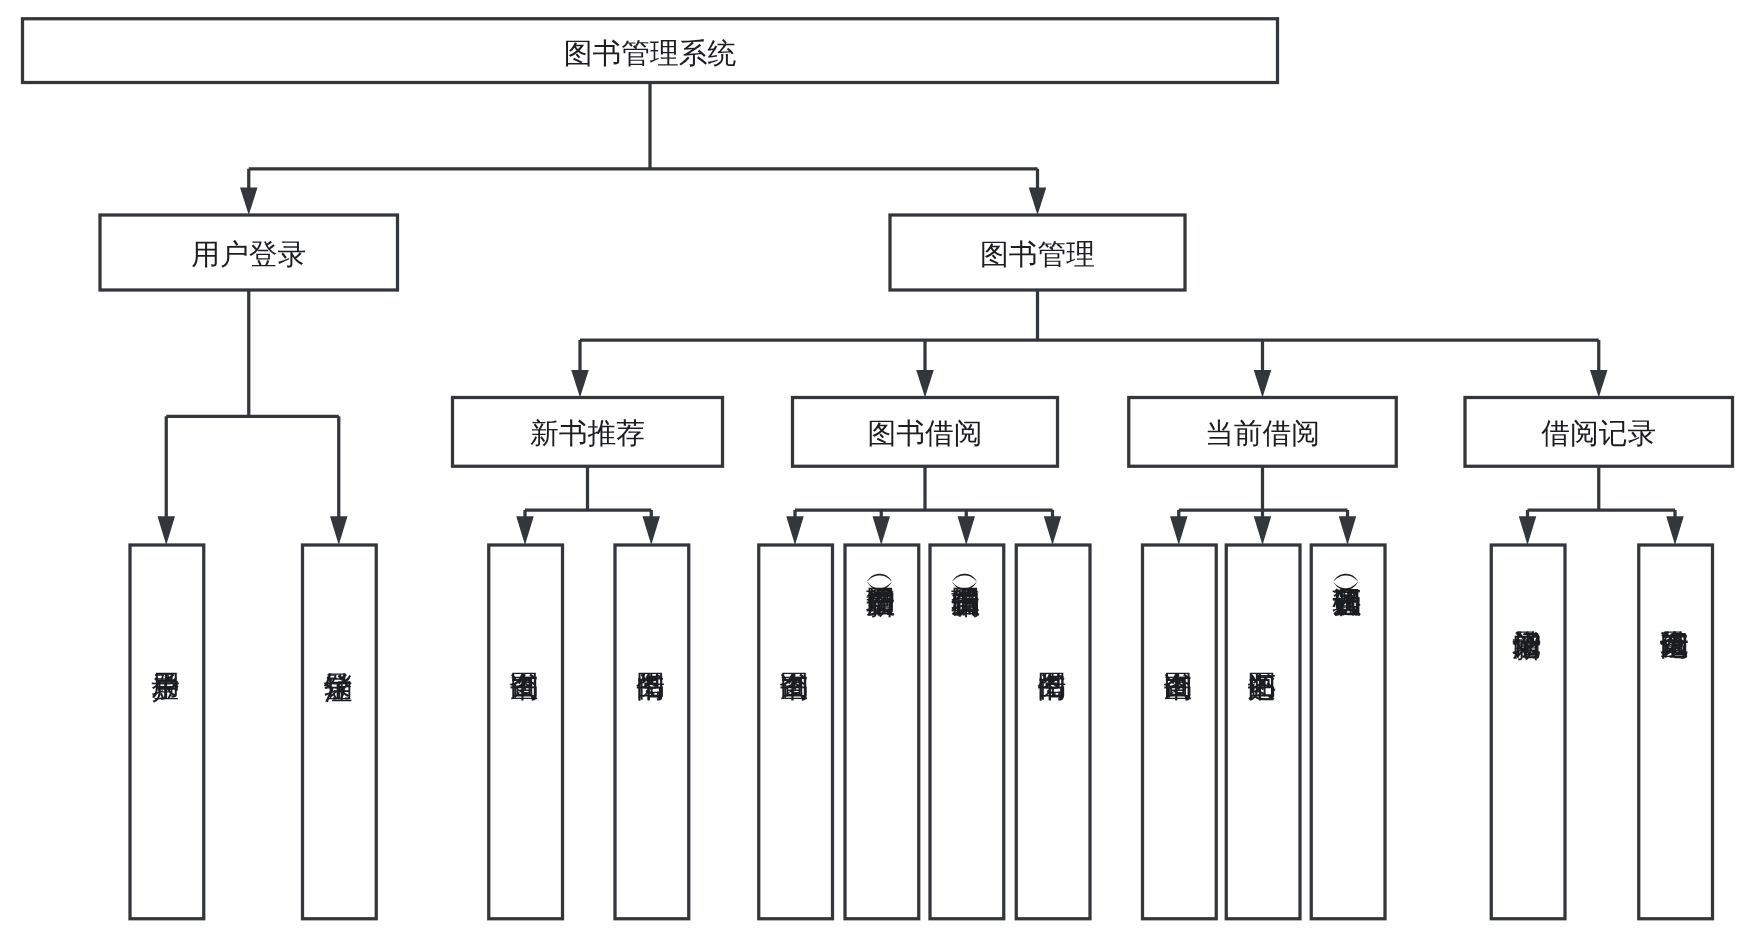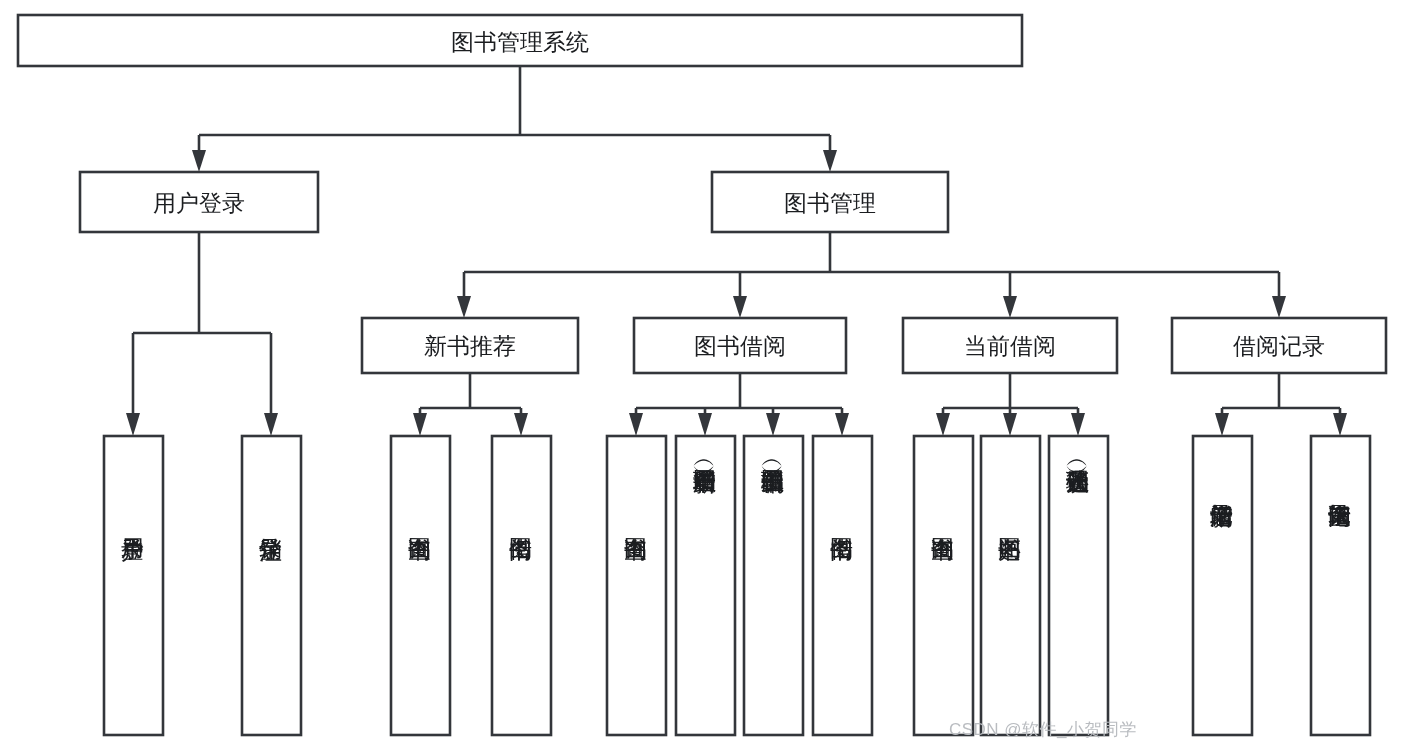--- a/index.html
+++ b/index.html
@@ -218,15 +218,14 @@
       <rect class="node-rect" x="1193" y="436" width="59" height="299"></rect>
       <text class="node-label-vertical" x="1222" y="486" writing-mode="tb" glyph-orientation-vertical="0">新增借阅记录</text>
     </g>
     <g>
       <rect class="node-rect" x="1311" y="436" width="59" height="299"></rect>
       <text class="node-label-vertical" x="1340" y="486" writing-mode="tb" glyph-orientation-vertical="0">查询借阅记录</text>
     </g>
 
   </svg>
 
-  <div class="watermark">CSDN @软件_小贺同学</div>
 
 </div>
 
 </body></html>

